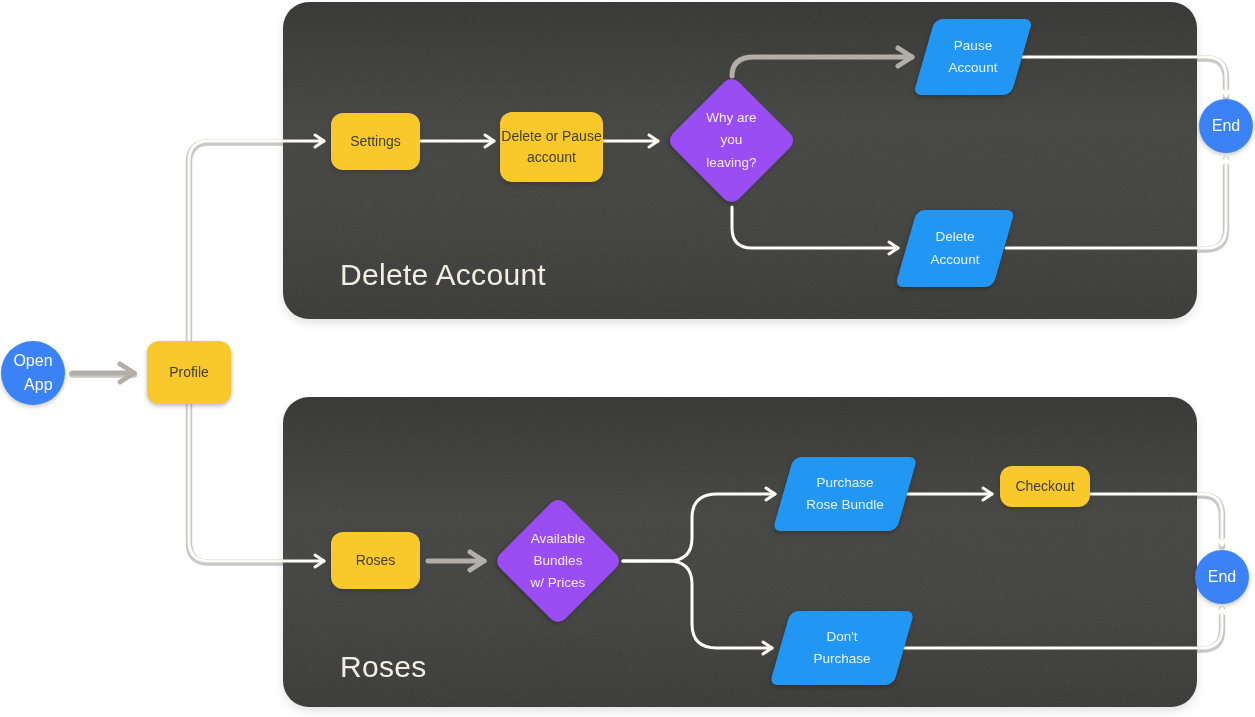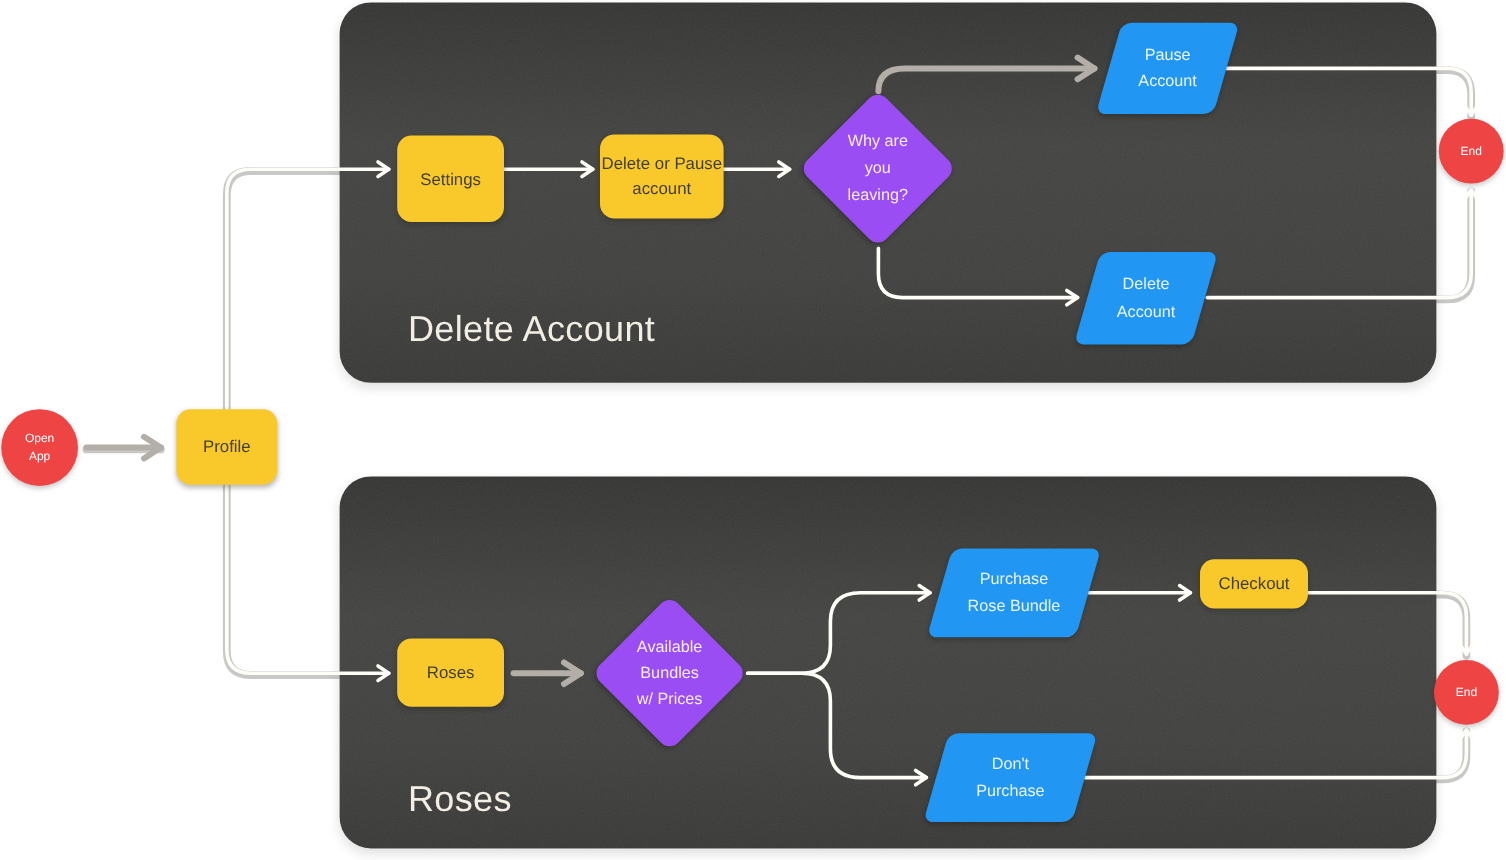--- a/index.html
+++ b/index.html
@@ -22,22 +22,23 @@
   .wire-g{stroke:#b3afa8;stroke-width:5;fill:none;stroke-linecap:round;}
   #wire-shadows path{stroke:rgba(72,72,66,0.30);stroke-width:6.5;fill:none;stroke-linecap:round;}
   
   .node{position:absolute;display:flex;align-items:center;justify-content:center;text-align:center;}
   .lbl{white-space:pre-line;pointer-events:none;}
   .shape-box{
     background:#f9c92b;border-radius:12px;color:#413f35;font-size:14px;line-height:1.5;
     box-shadow:0 2px 4px rgba(30,30,26,0.30);
   }
   .shape-circle{
-    background:#ef4444;border-radius:50%;color:#ffffff;font-size:10px;line-height:1.5;
+    background:#3b82f6;border-radius:50%;color:#ffffff;font-size:16px;line-height:1.5;
     box-shadow:0 2px 4px rgba(30,30,26,0.25);
+    text-align:right;
   }
   .shape-diamond{
     background:#9a4df2;border-radius:10px;transform:rotate(45deg);
     box-shadow:0 2px 4px rgba(20,20,16,0.35);
   }
   .shape-diamond .inner{
     width:100%;height:100%;transform:rotate(-45deg);display:flex;align-items:center;justify-content:center;
     color:#f4ecff;font-size:13.5px;line-height:1.65;text-align:center;
   }
   .shape-para{
@@ -130,21 +131,21 @@
   <div class="panel-title" style="left:340px;top:650px;">Roses</div>
 
   <div class="node shape-box" style="left:147px;top:341px;width:84px;height:63px;">
     <span class="lbl">Profile</span>
   </div>
   <div class="node shape-circle" style="left:1px;top:341px;width:64px;height:64px;">
     <span class="lbl">Open
 App</span>
   </div>
 
-  <div class="node shape-box" style="left:331px;top:113px;width:89px;height:72px;">
+  <div class="node shape-box" style="left:331px;top:113px;width:89px;height:57px;">
     <span class="lbl">Settings</span>
   </div>
   <div class="node shape-box" style="left:500px;top:112px;width:103px;height:70px;">
     <span class="lbl">Delete or Pause
 account</span>
   </div>
   <div class="node shape-diamond" style="left:685px;top:94px;width:93px;height:93px;">
     <div class="inner">
         <span class="lbl">Why are
 you

